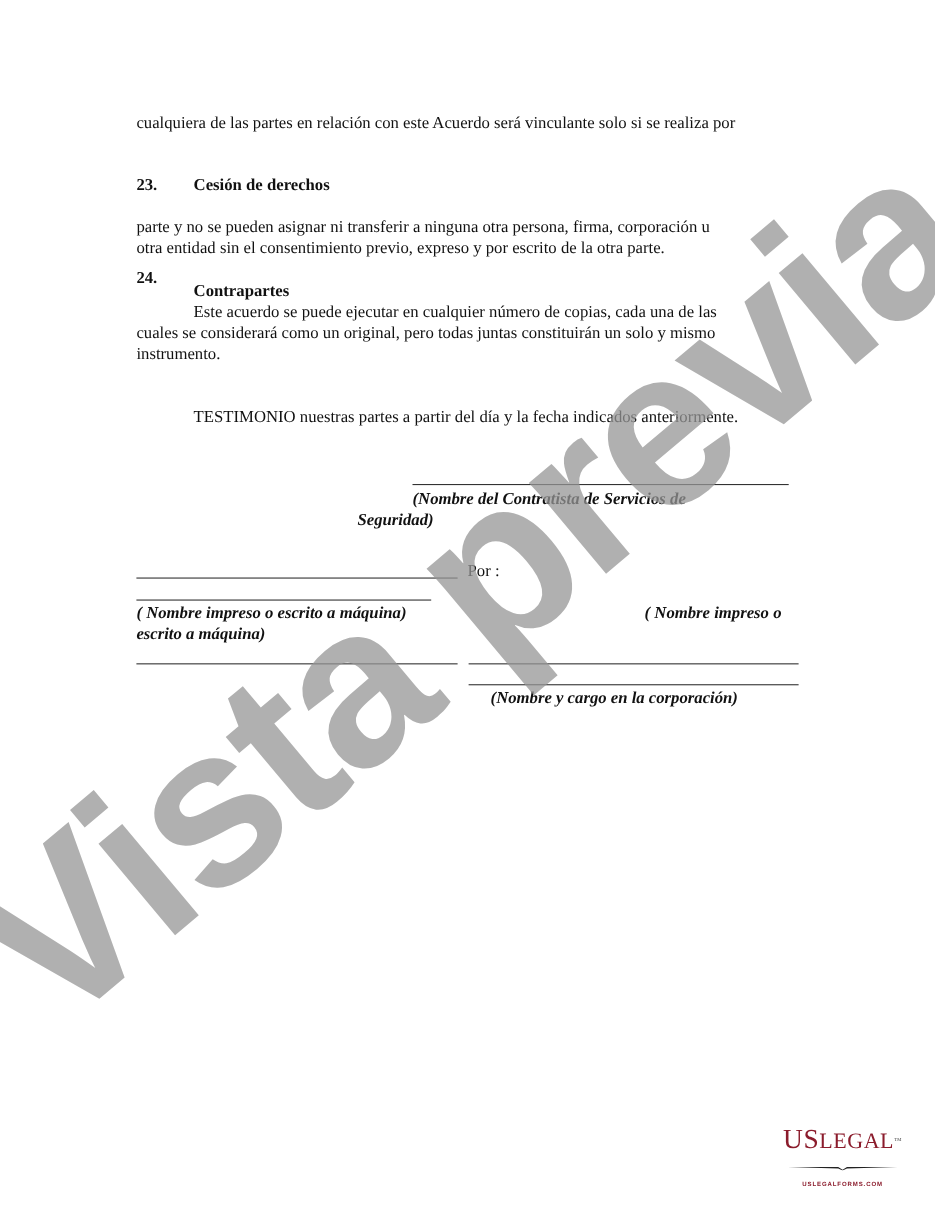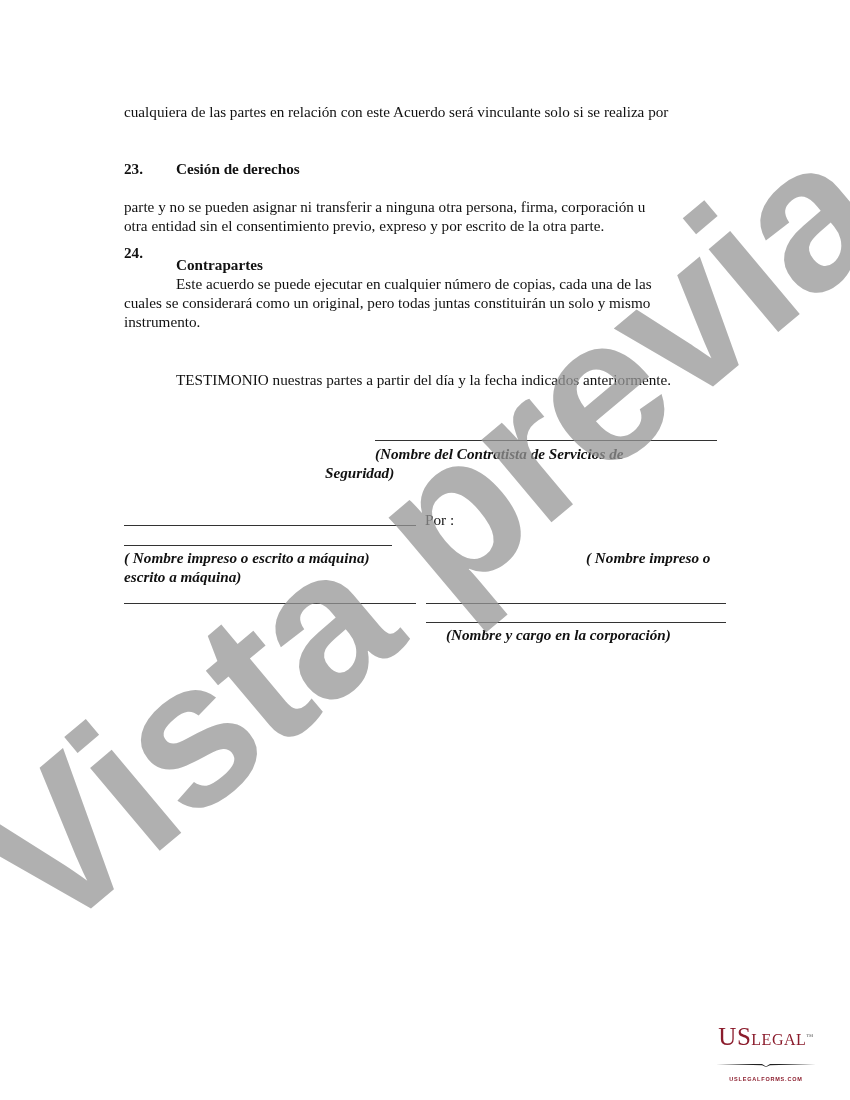--- a/index.html
+++ b/index.html
@@ -10,21 +10,21 @@
   .b { font-weight:bold; }
   .bi { font-weight:bold; font-style:italic; }
   .line { position:absolute; border-bottom:1px solid #333; height:0; }
   .wm { position:absolute; left:425px; top:535px; transform:translate(-50%,-50%) rotate(-40deg);
         font-family:"Liberation Sans", "DejaVu Sans", sans-serif; font-weight:bold;
         font-size:205px; letter-spacing:-4px; color:rgba(150,150,150,0.75);
         white-space:nowrap; pointer-events:none; line-height:1; }
   .logo { position:absolute; left:706px; top:1024px; width:120px; height:46px; text-align:center; }
   .logo-text { font-family:"Liberation Serif", "DejaVu Serif", serif; font-size:25px; color:#8b1c2c;
                letter-spacing:0.5px; line-height:26px; }
-  .logo-text .small { font-size:16px; }
+  .logo-text .small { font-size:20px; }
   .logo-tm { font-size:7px; vertical-align:top; color:#555; }
   .logo-url { font-family:"Liberation Sans", "DejaVu Sans", sans-serif; font-size:5.5px; color:#8b1c2c;
               letter-spacing:0.8px; margin-top:5px; font-weight:bold; }
   .logo-wing { margin:1px auto 0; width:100px; height:4px; position:relative; }
 </style>
 </head>
 <body>
 
 <div class="page">
 

